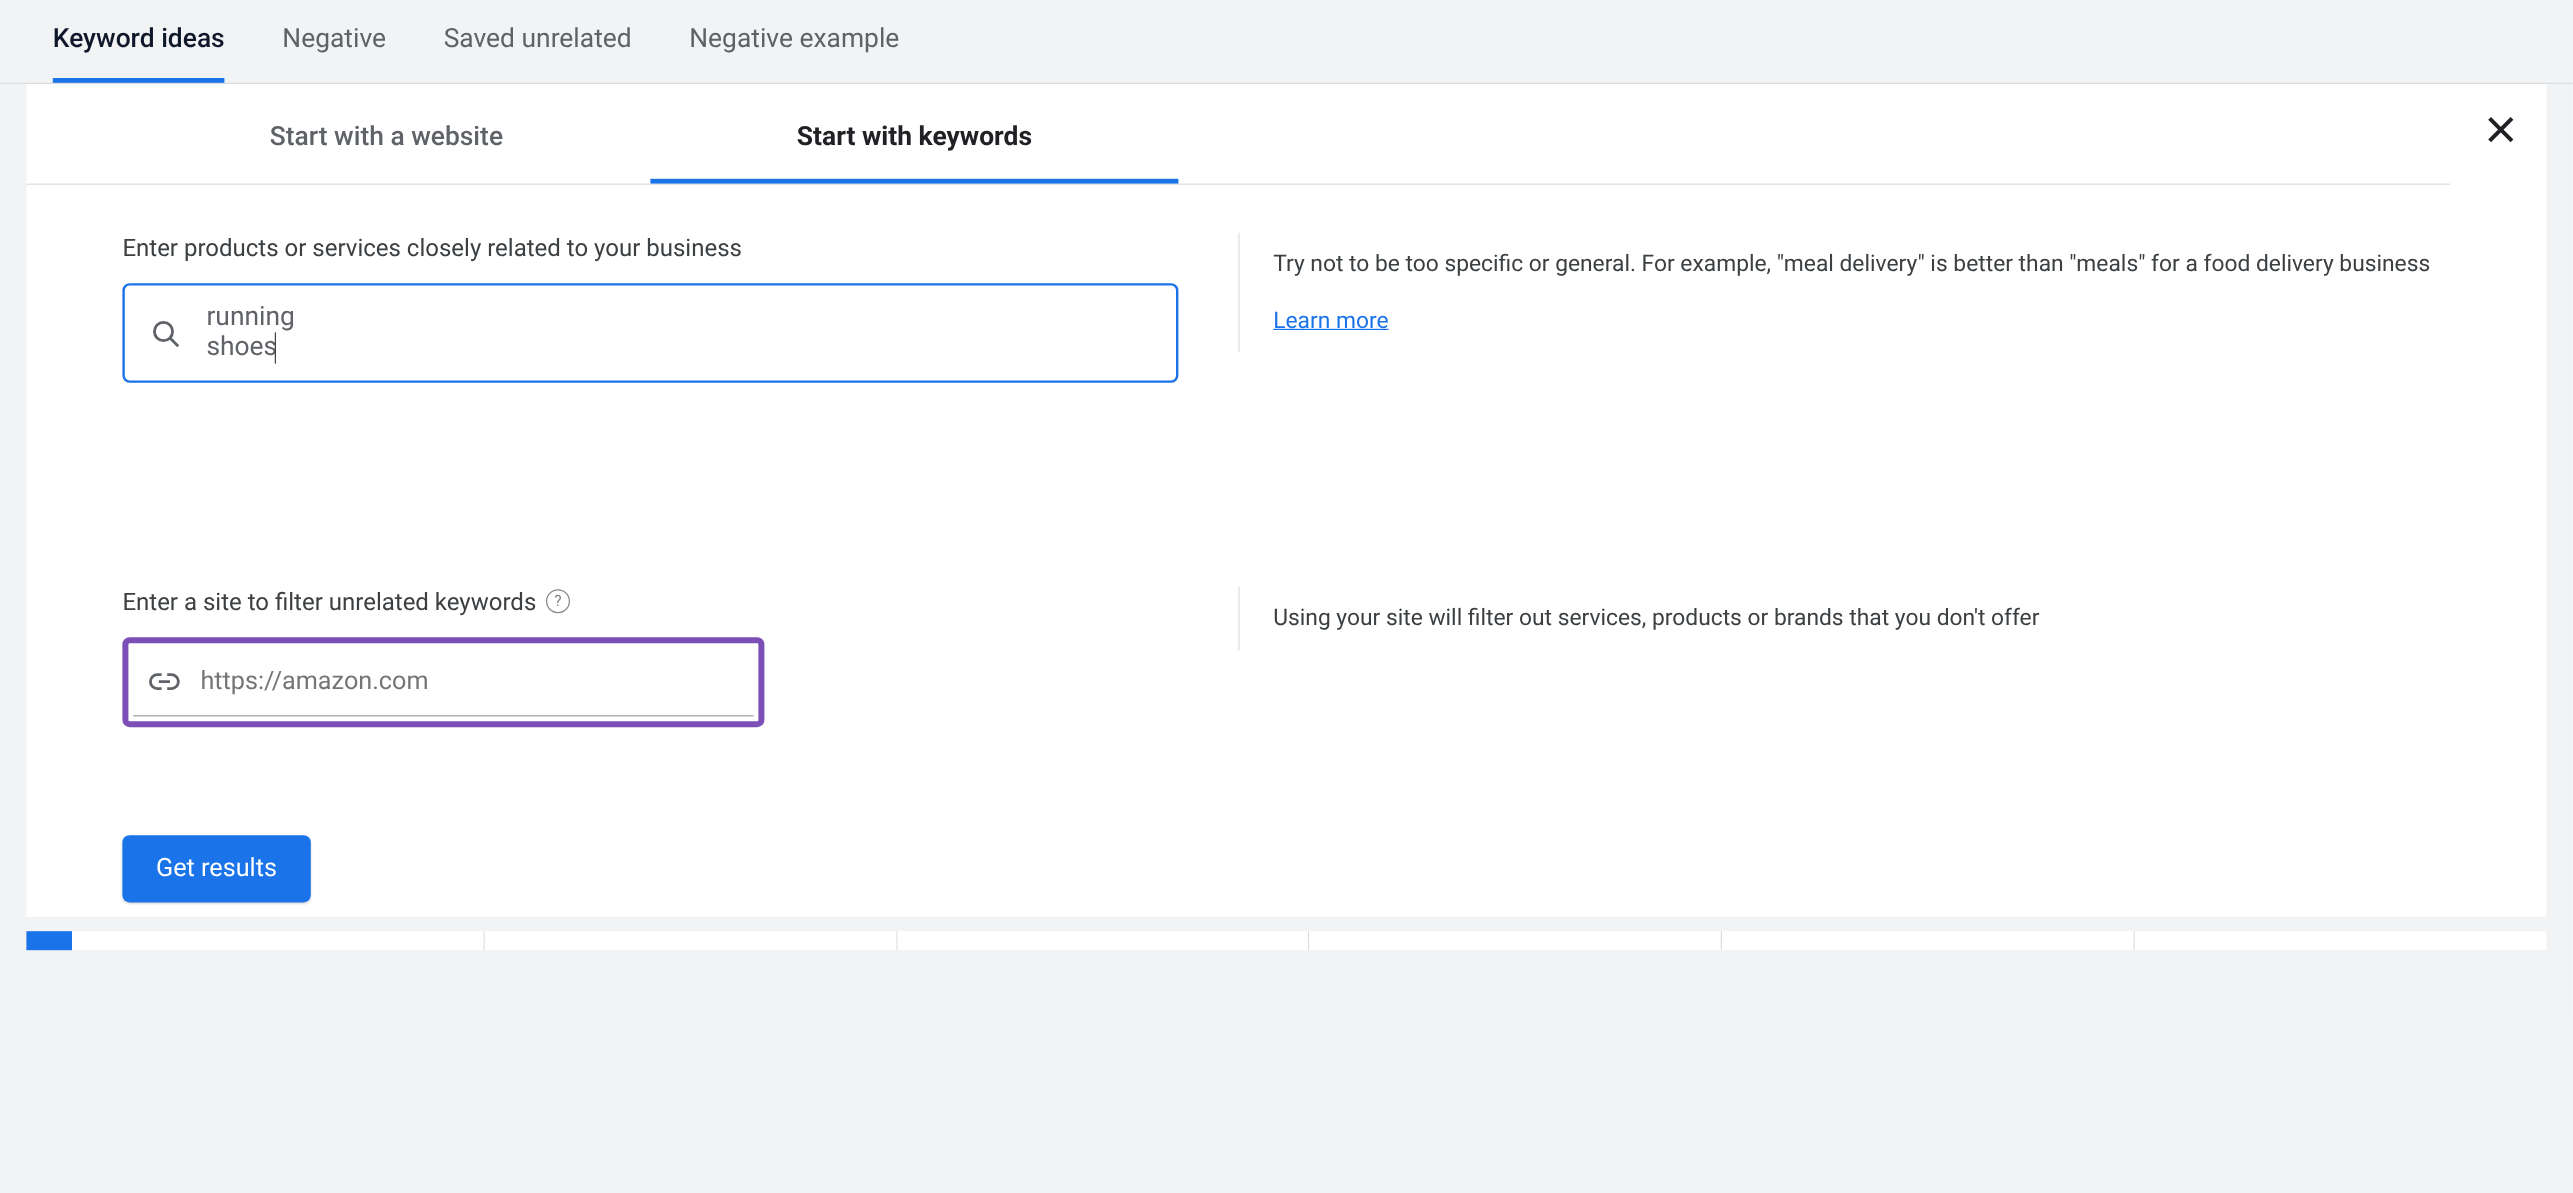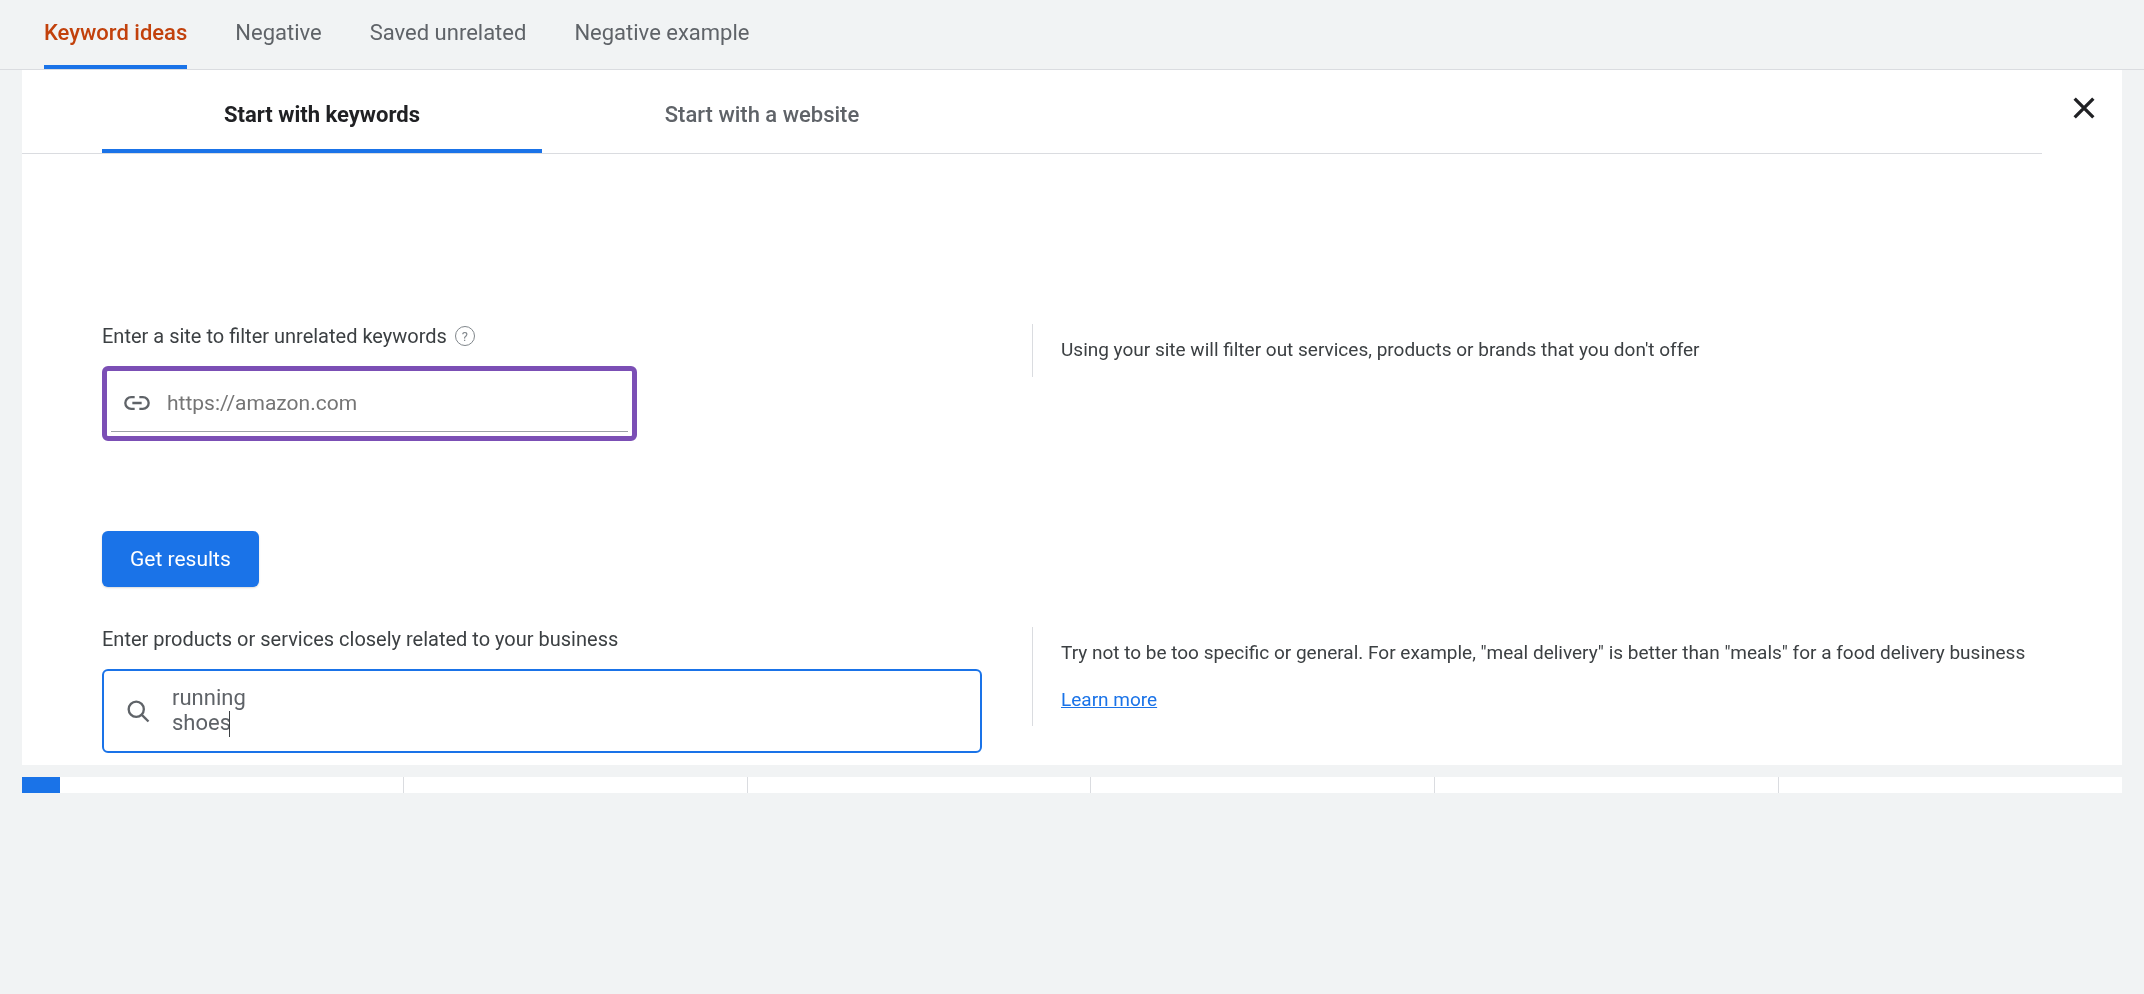--- a/index.html
+++ b/index.html
@@ -16,21 +16,21 @@
       border-bottom: 1px solid #dadce0;
     }
     .top-nav-item {
       font-size: 22px;
       color: #5f6368;
       padding-bottom: 20px;
       cursor: pointer;
       font-weight: 400;
     }
     .top-nav-item.active {
-      color: #c2410c;
+      color: #0f172a;
       font-weight: 500;
       border-bottom: 4px solid #1a73e8;
     }
     .panel {
       background: #fff;
       margin: 0 22px;
       min-height: 640px;
       position: relative;
       padding-bottom: 12px;
     }
@@ -182,22 +182,39 @@
 </div>
 
 <div class="panel">
   <div class="close-btn">
     <svg viewBox="0 0 24 24">
         <path fill="none" stroke="currentColor" stroke-width="2.5" d="M5 5l14 14M19 5L5 19"></path>
       </svg>
   </div>
 
   <div class="inner-tabs">
+    <div class="inner-tab">Start with a website</div>
     <div class="inner-tab active">Start with keywords</div>
-    <div class="inner-tab">Start with a website</div>
+  </div>
+
+  <div class="content">
+    <div class="left">
+      <div class="section-label">Enter products or services closely related to your business</div>
+      <div class="kw-input-wrap">
+        <svg viewBox="0 0 24 24">
+            <circle cx="10.5" cy="10.5" r="6.5" fill="none" stroke="currentColor" stroke-width="2"></circle>
+            <line x1="15.5" y1="15.5" x2="21" y2="21" stroke="currentColor" stroke-width="2"></line>
+          </svg>
+        <span style="font-size:22px;color:#5f6368;"><span>running shoes</span><span class="cursor-bar"></span></span>
+      </div>
+    </div>
+    <div class="right">
+      <span>Try not to be too specific or general. For example, "meal delivery" is better than "meals" for a food delivery business</span><br>
+      <a class="learn-more">Learn more</a>
+    </div>
   </div>
 
   <div class="content site-section">
     <div class="left">
       <div class="section-label">
         <span>Enter a site to filter unrelated keywords</span>
         <span class="help-icon">?</span>
       </div>
       <div class="site-input-wrap">
         <div class="site-input-inner">
@@ -206,37 +223,20 @@
           </svg>
           <input class="site-input" placeholder="https://amazon.com" style="">
         </div>
       </div>
       <button class="get-results">Get results</button>
     </div>
     <div class="right">
       <span>Using your site will filter out services, products or brands that you don't offer</span>
     </div>
   </div>
-
-  <div class="content">
-    <div class="left">
-      <div class="section-label">Enter products or services closely related to your business</div>
-      <div class="kw-input-wrap">
-        <svg viewBox="0 0 24 24">
-            <circle cx="10.5" cy="10.5" r="6.5" fill="none" stroke="currentColor" stroke-width="2"></circle>
-            <line x1="15.5" y1="15.5" x2="21" y2="21" stroke="currentColor" stroke-width="2"></line>
-          </svg>
-        <span style="font-size:22px;color:#5f6368;"><span>running shoes</span><span class="cursor-bar"></span></span>
-      </div>
-    </div>
-    <div class="right">
-      <span>Try not to be too specific or general. For example, "meal delivery" is better than "meals" for a food delivery business</span><br>
-      <a class="learn-more">Learn more</a>
-    </div>
-  </div>
 </div>
 
 <div class="bottom-strip">
   <div class="seg first"></div>
   <div class="seg"></div>
     <div class="seg"></div>
     <div class="seg"></div>
   <div class="seg"></div>
     <div class="seg"></div>
     <div class="seg"></div>

